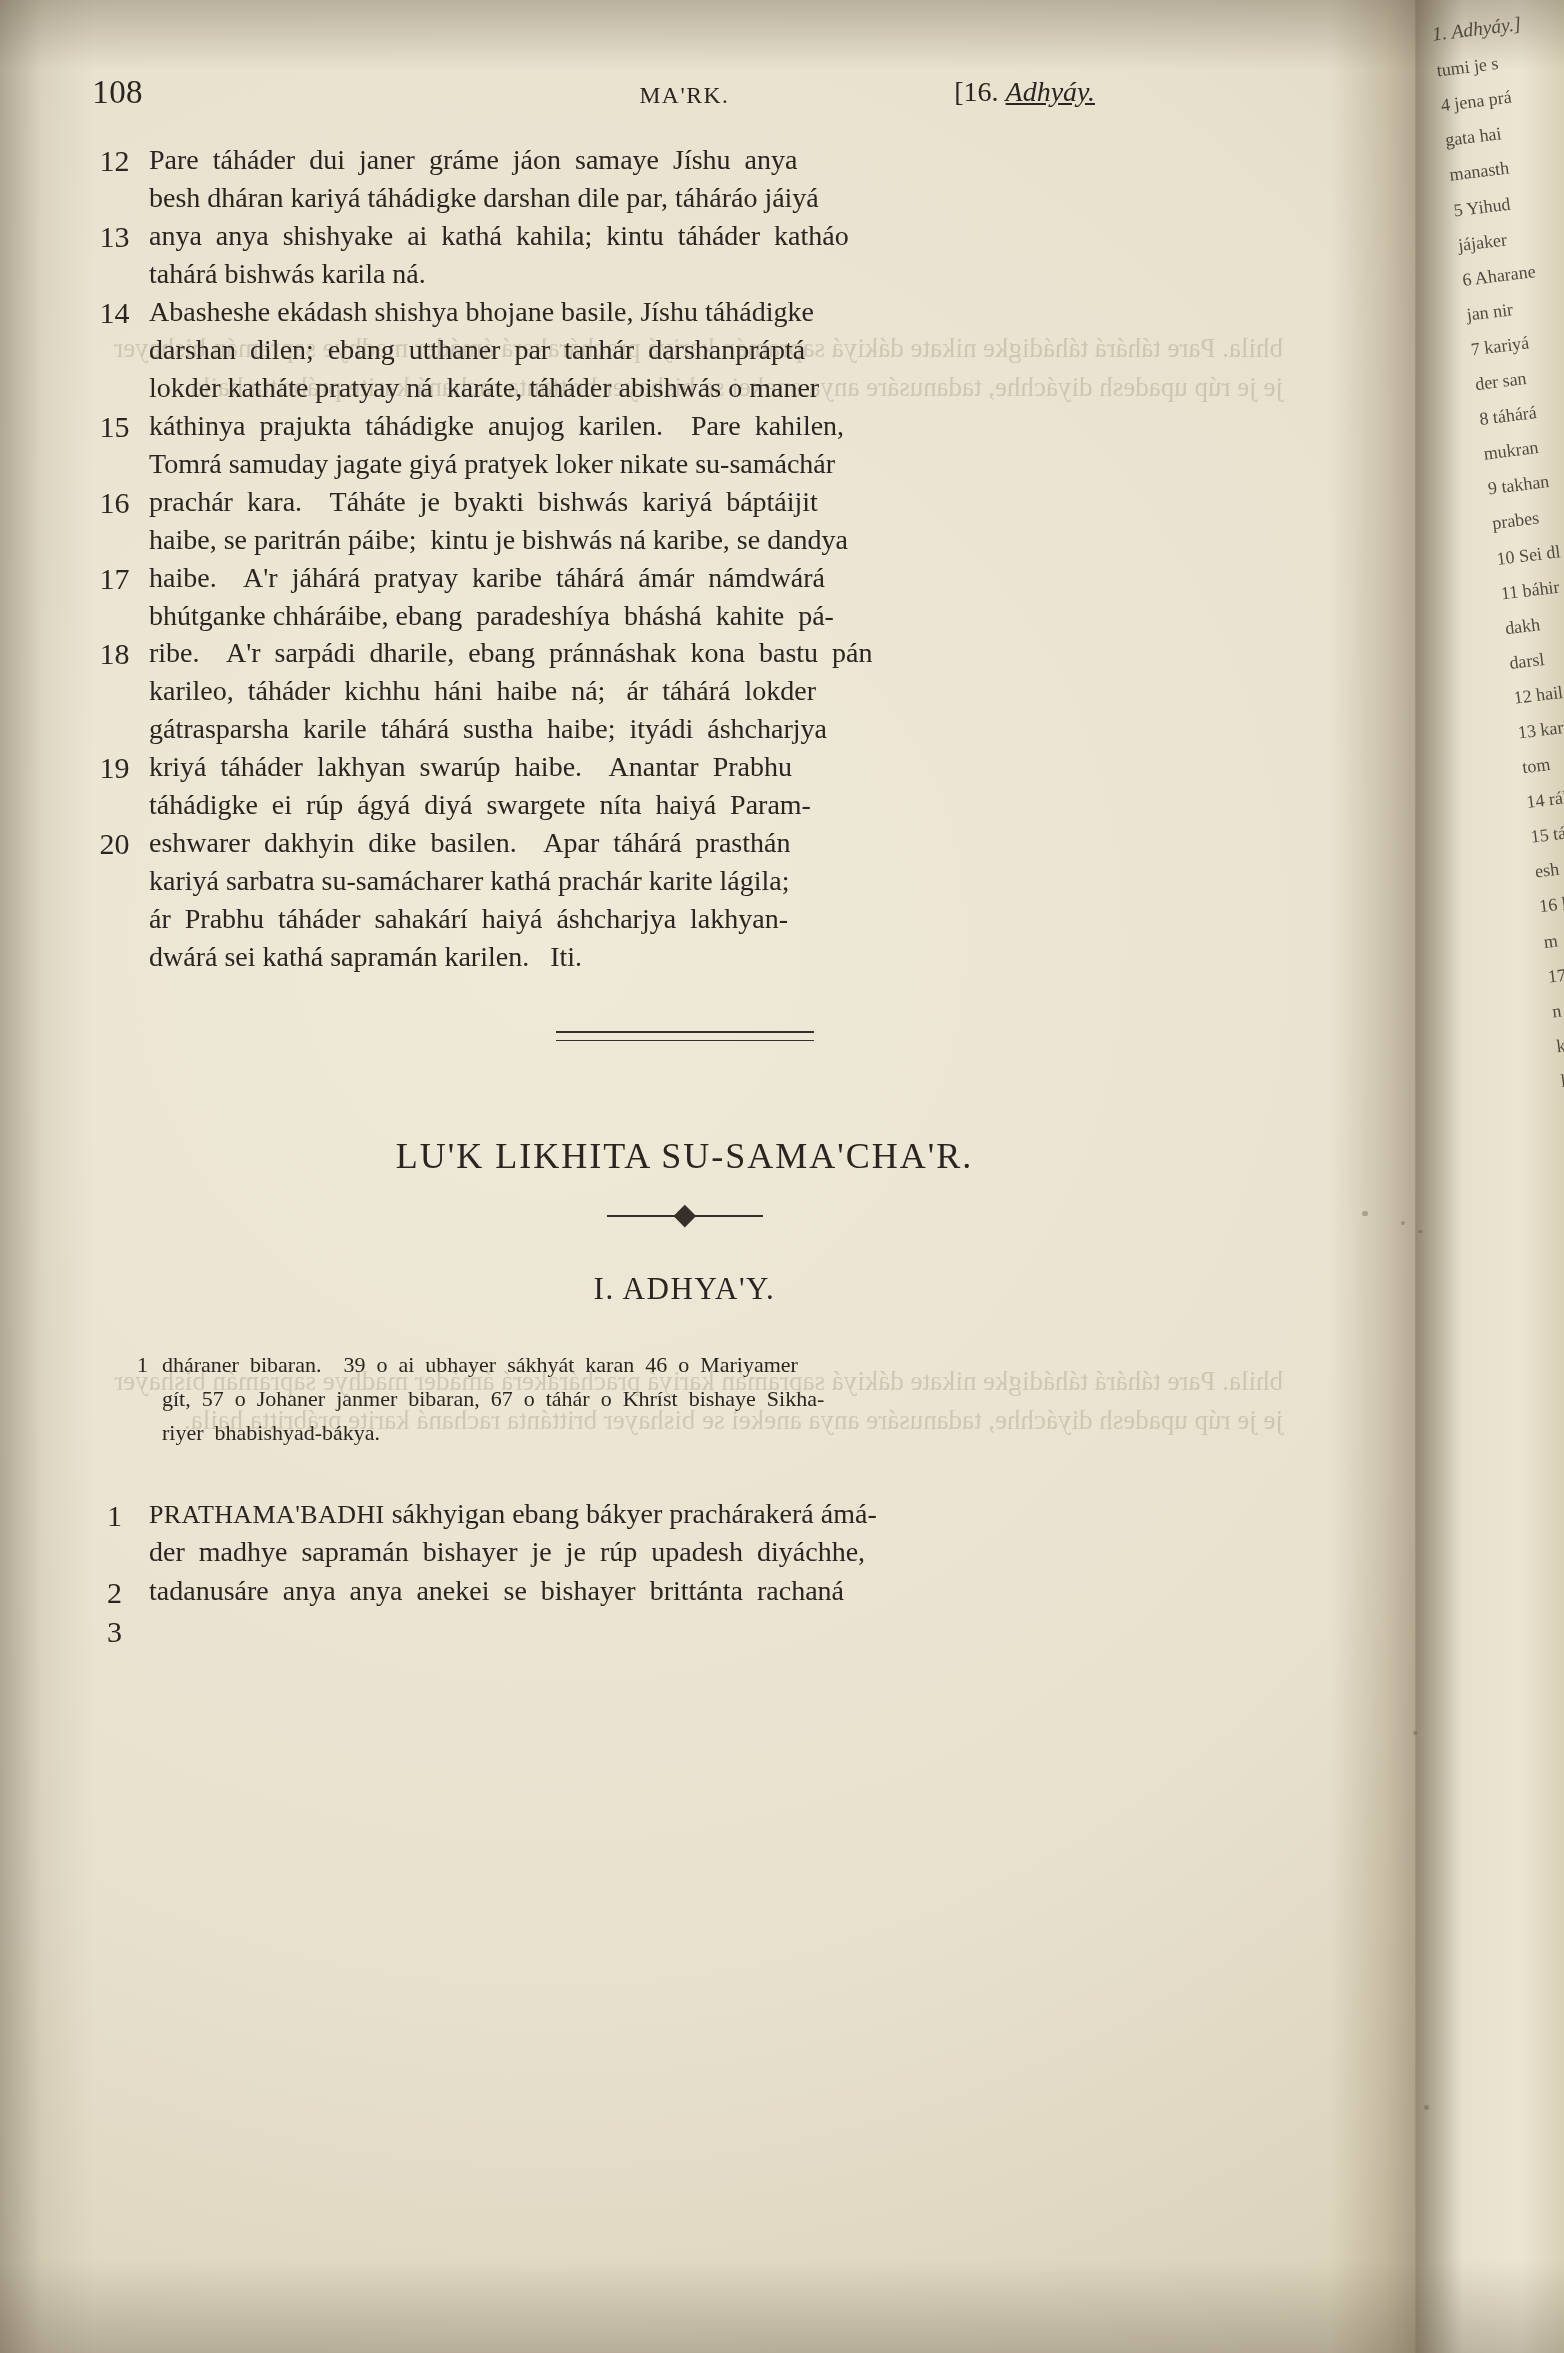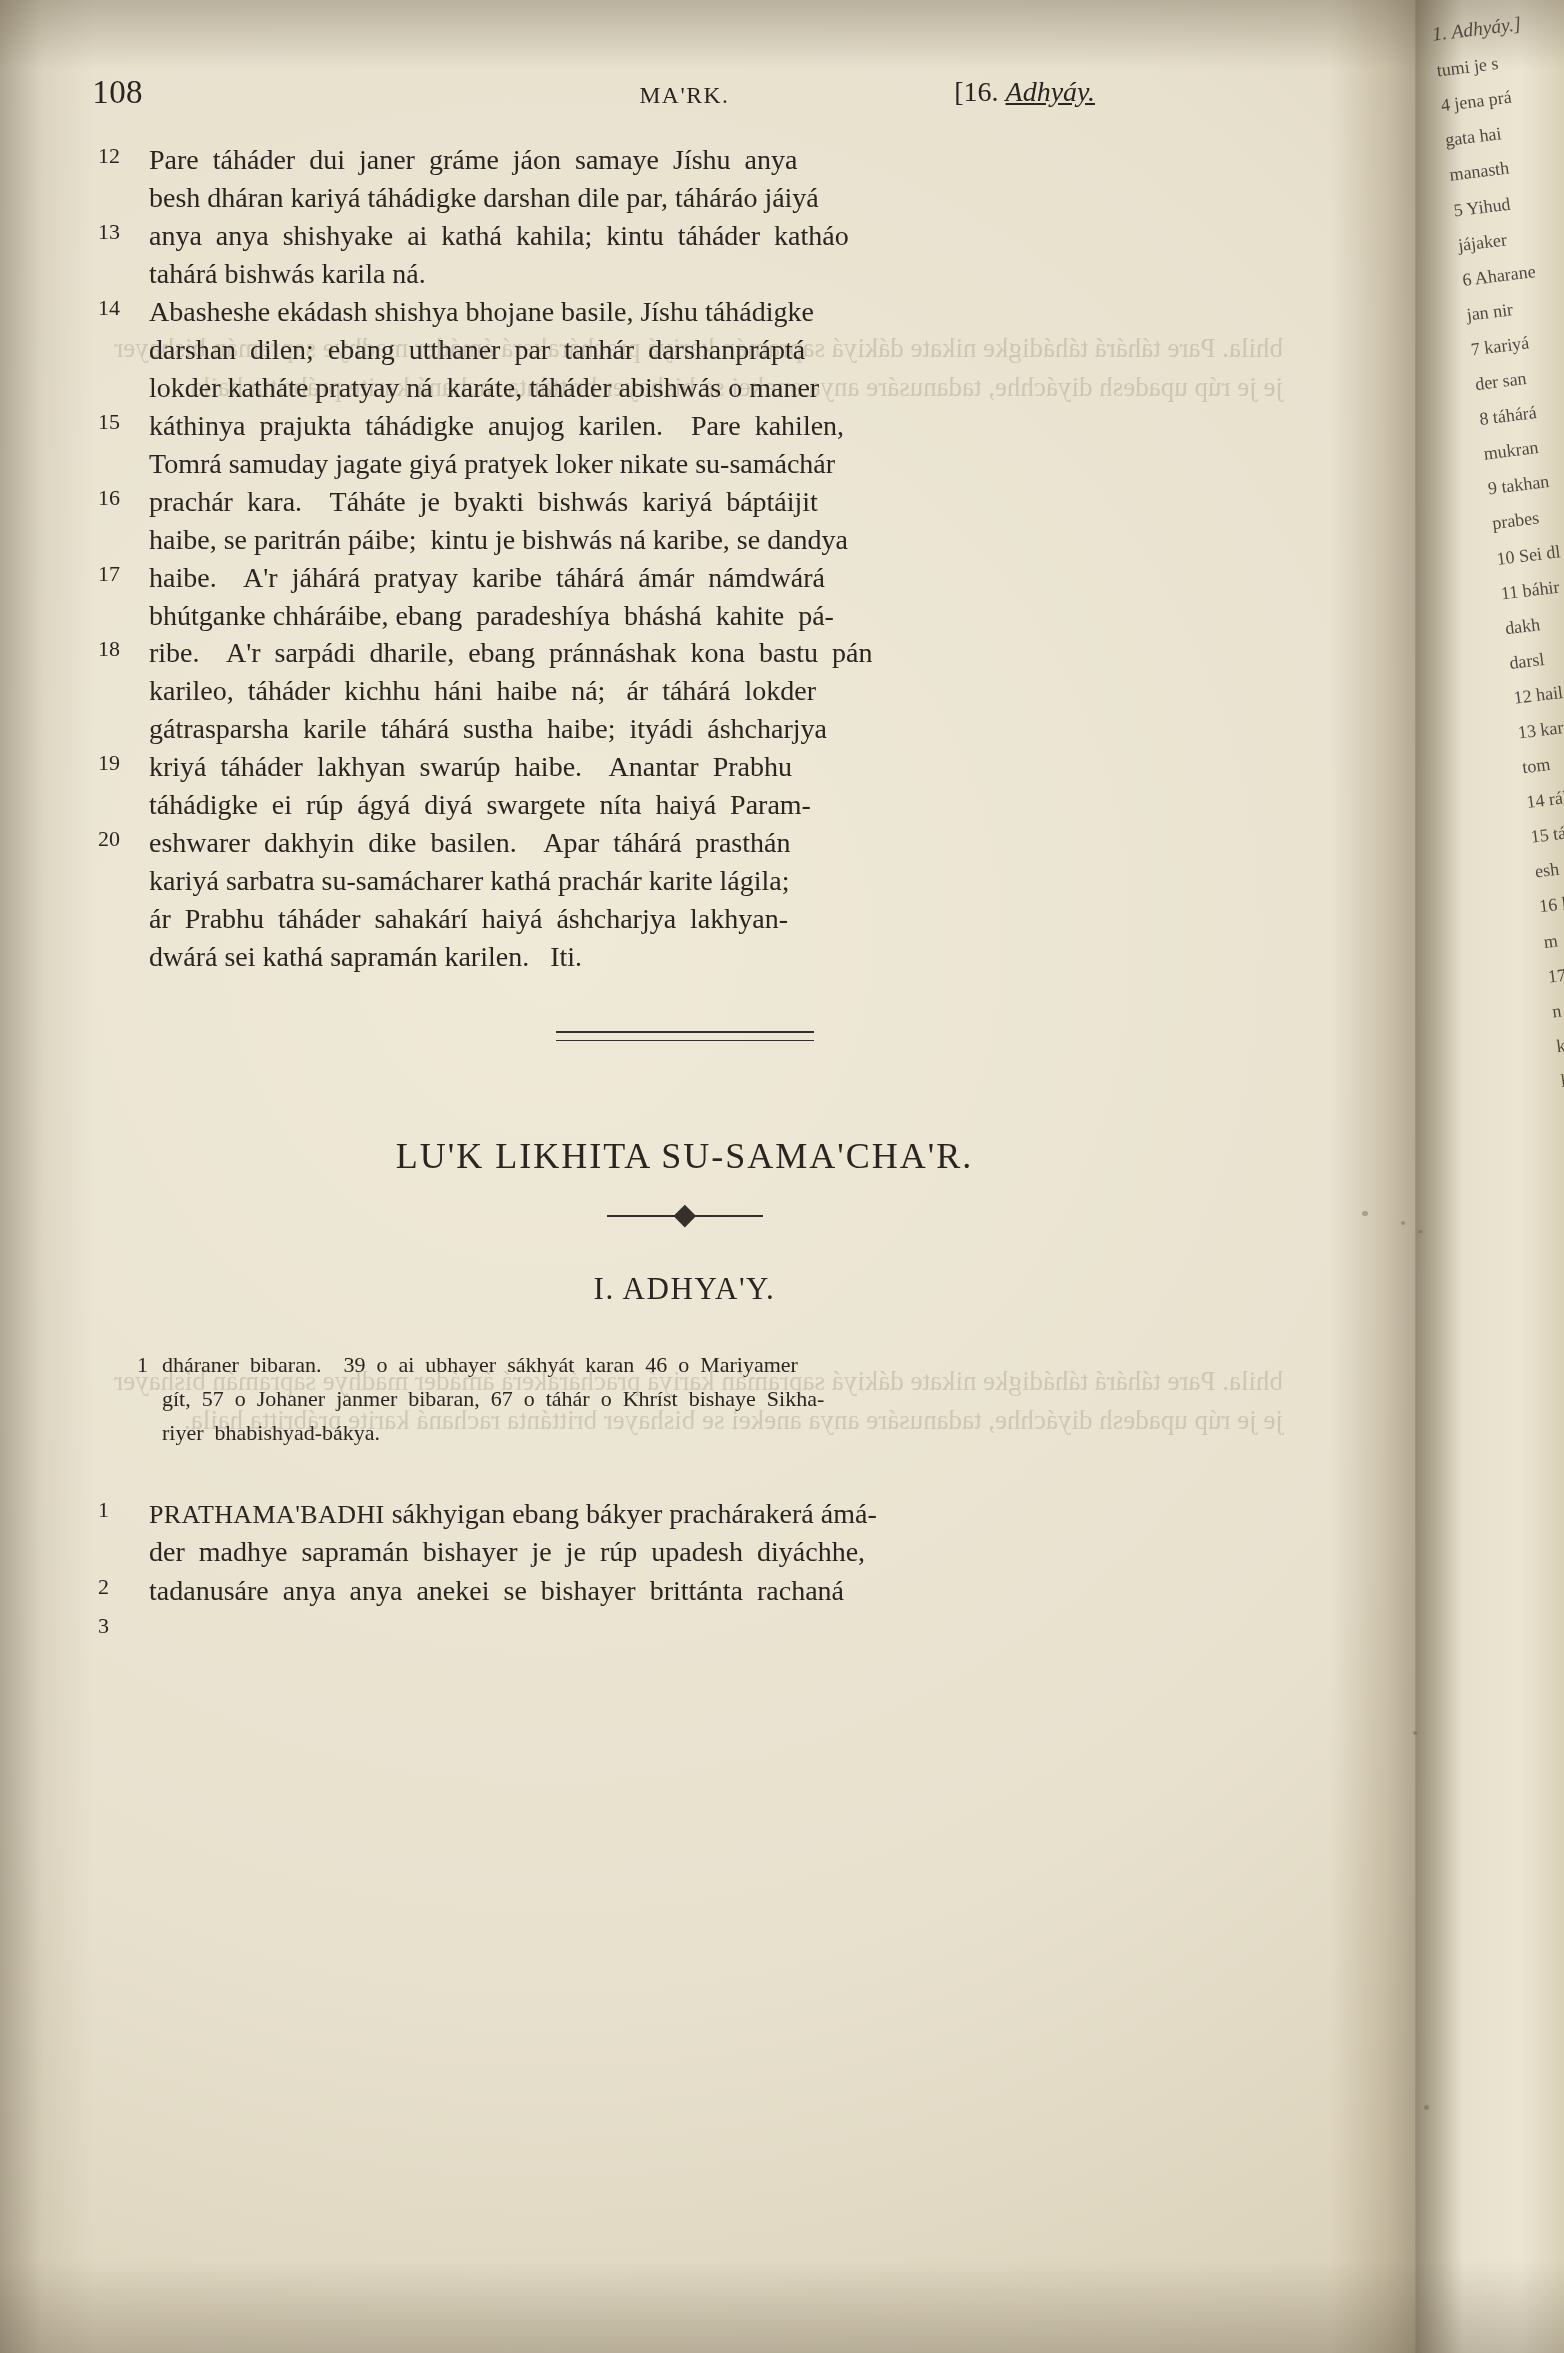--- a/index.html
+++ b/index.html
@@ -110,24 +110,24 @@
     line-height: 1.355;
   }
   .vline {
     position: relative;
     display: block;
     white-space: pre;
     padding-left: 63px;
   }
   .vnum {
     position: absolute;
-    left: 12px;
+    left: 4px;
     width: 49px;
-    text-align: left;
-    font-size: 22px;
+    text-align: center;
+    font-size: 30px;
   }
   .vtext { display: inline-block; }
 
   
   .rule-wrap {
     margin-top: 55px;
     text-align: center;
   }
   .rule-wrap .r1 {
     width: 258px; height: 0; margin: 0 auto;

